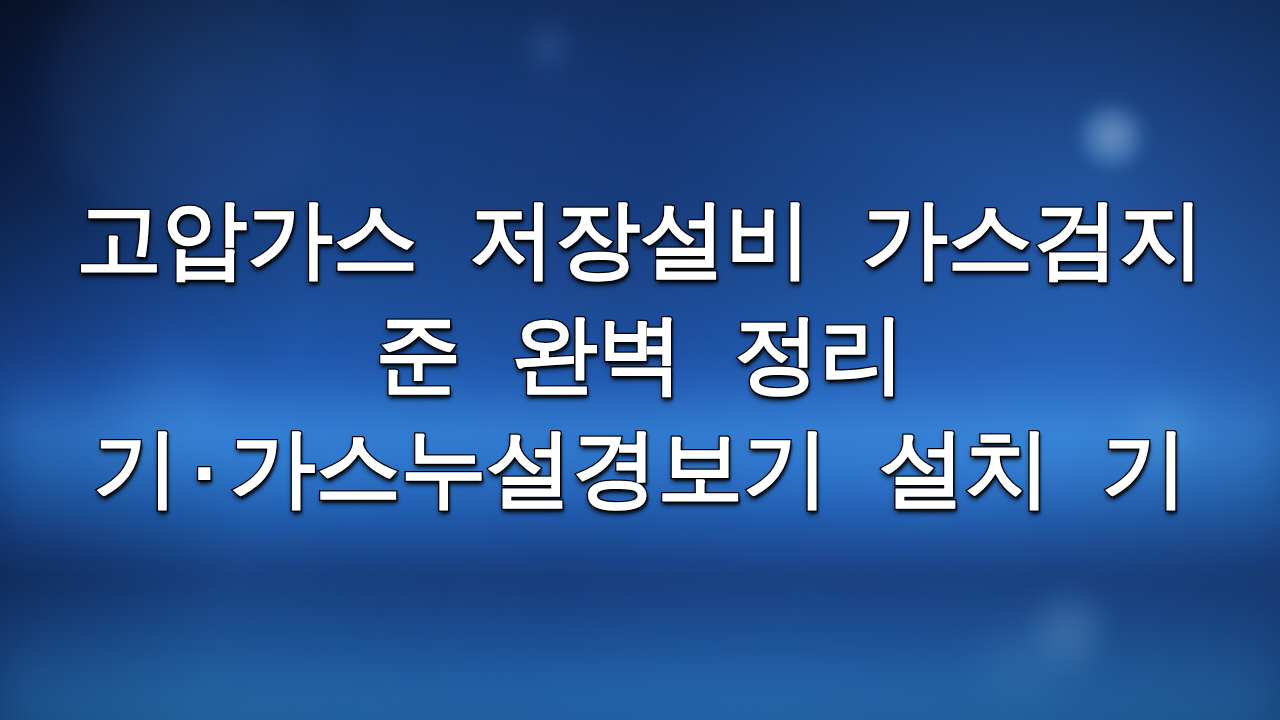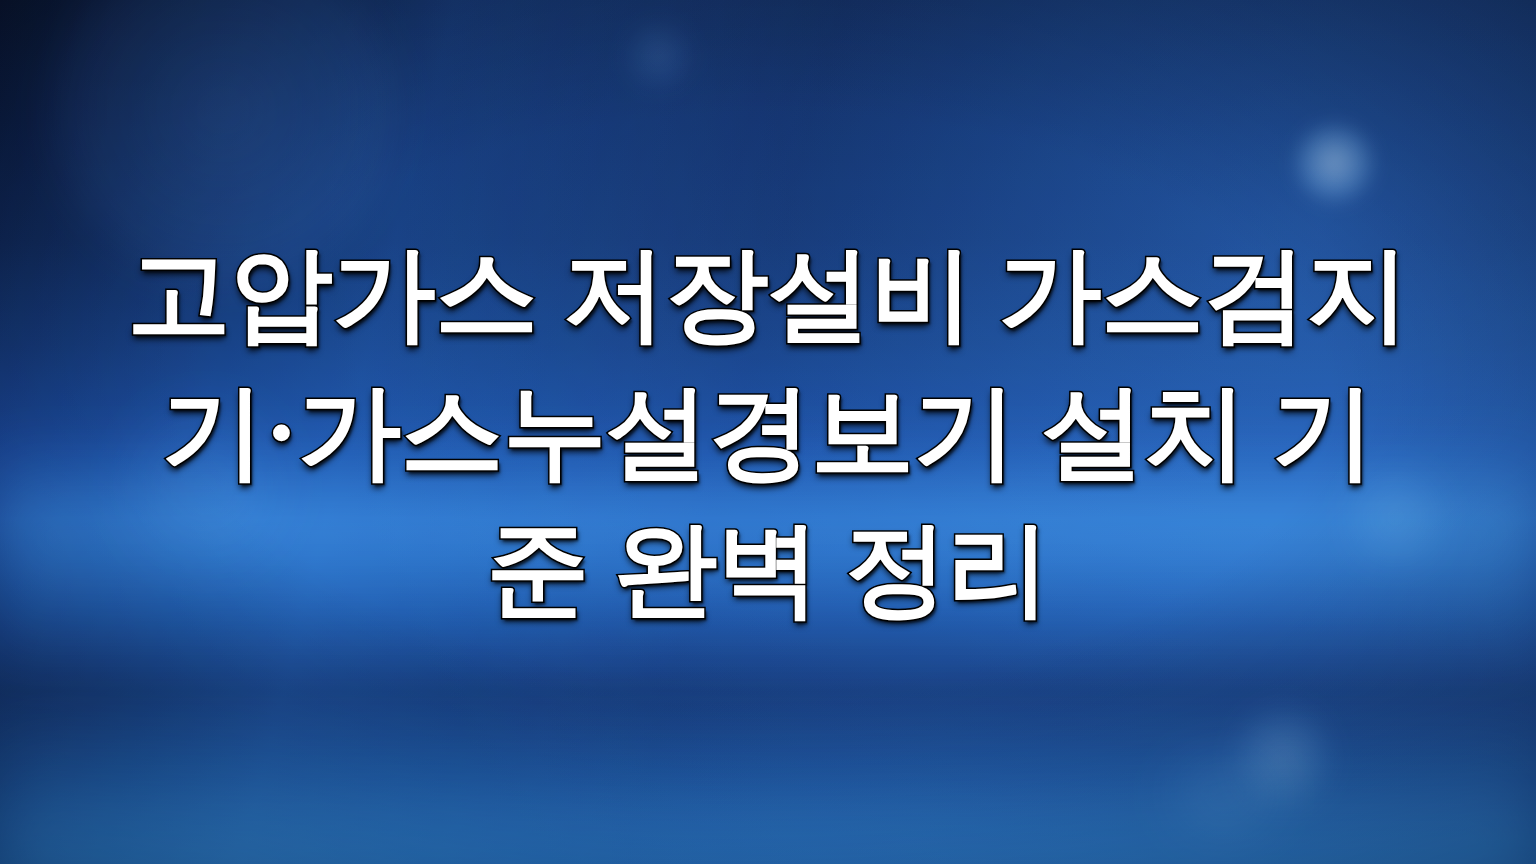--- a/index.html
+++ b/index.html
@@ -206,21 +206,21 @@
     padding: 0 26px;
     box-sizing: border-box;
     z-index: 20;
   }
 
   .title-line {
     display: block;
     width: 100%;
     text-align: center;
     color: #ffffff;
-    font-family: Liberation Serif, serif;
+    font-family: Liberation Mono, monospace;
     font-weight: 700;
     font-size: 86px;
     line-height: 1.33;
     letter-spacing: -0.5px;
     white-space: nowrap;
     -webkit-text-stroke: 2.5px #000000;
     paint-order: stroke fill;
     text-shadow:
        0px 4px 5px rgba(0, 0, 0, 0.72),
        2px 3px 2px rgba(0, 0, 0, 0.55),
@@ -252,17 +252,17 @@
   <div class="bokeh bokeh-bright-upper-right"></div>
   <div class="bokeh bokeh-left-mid"></div>
   <div class="bokeh bokeh-mid-right"></div>
   <div class="bokeh bokeh-low-right"></div>
   <div class="bokeh bokeh-bottom-center"></div>
 
   <div class="bg-layer bg-vignette"></div>
 
   <div class="title-block">
     <span class="title-line line-1" style="font-size: 86px;">고압가스 저장설비 가스검지</span>
+    <span class="title-line line-3" style="font-size: 86px;">준 완벽 정리</span>
     <span class="title-line line-2" style="font-size: 86px;">기·가스누설경보기 설치 기</span>
-    <span class="title-line line-3" style="font-size: 86px;">준 완벽 정리</span>
   </div>
 
 </div>
 
 </body></html>

